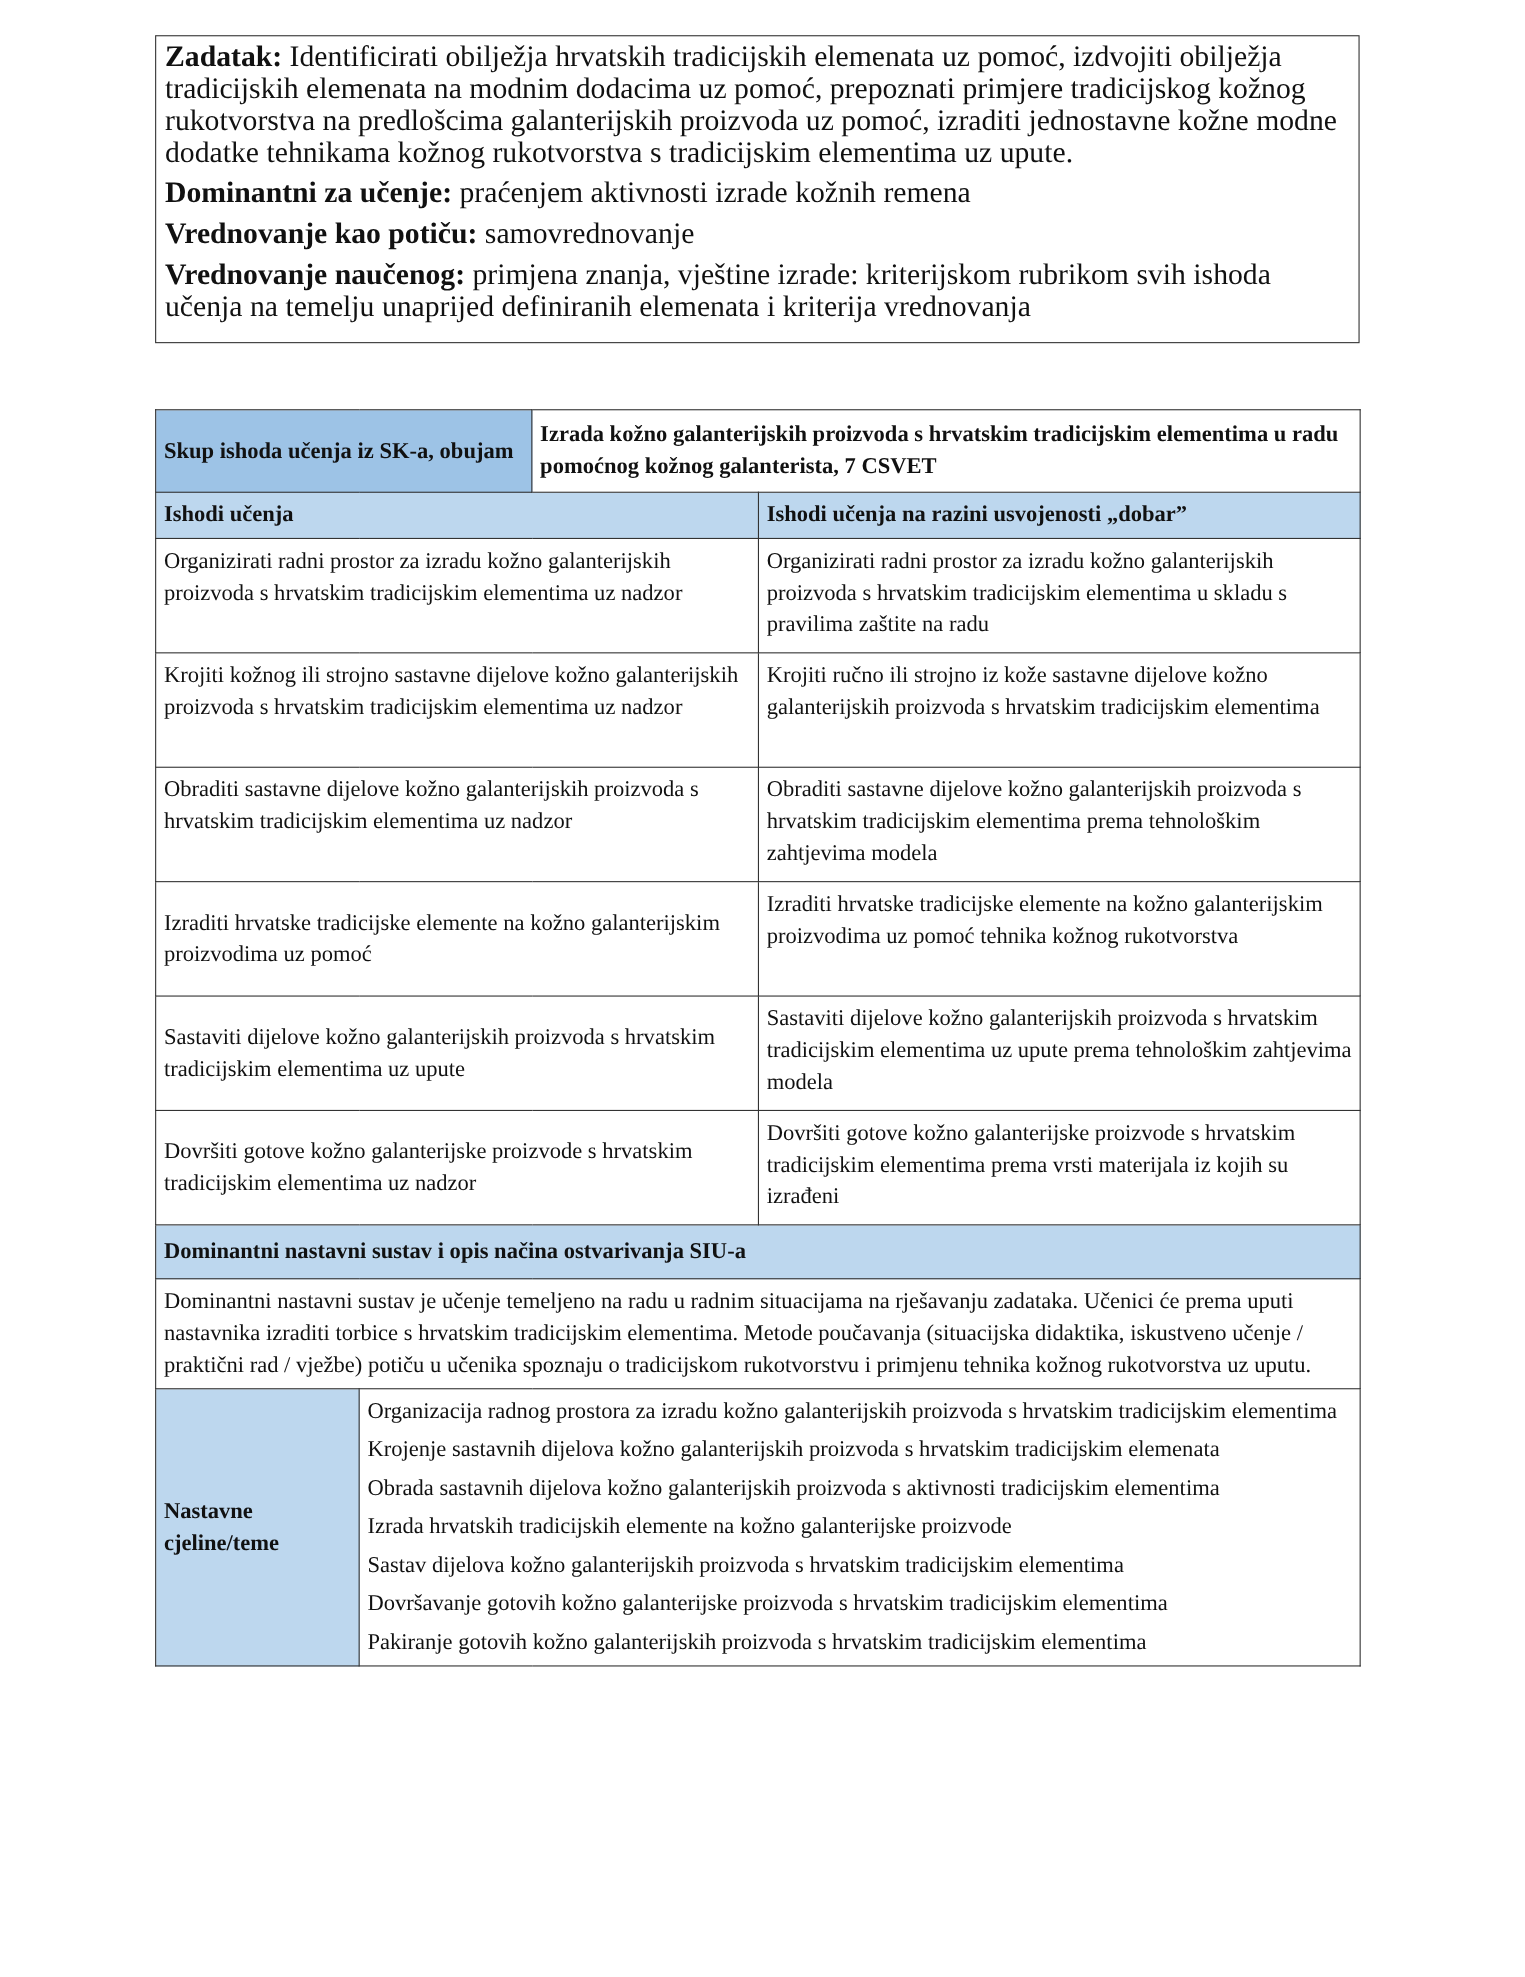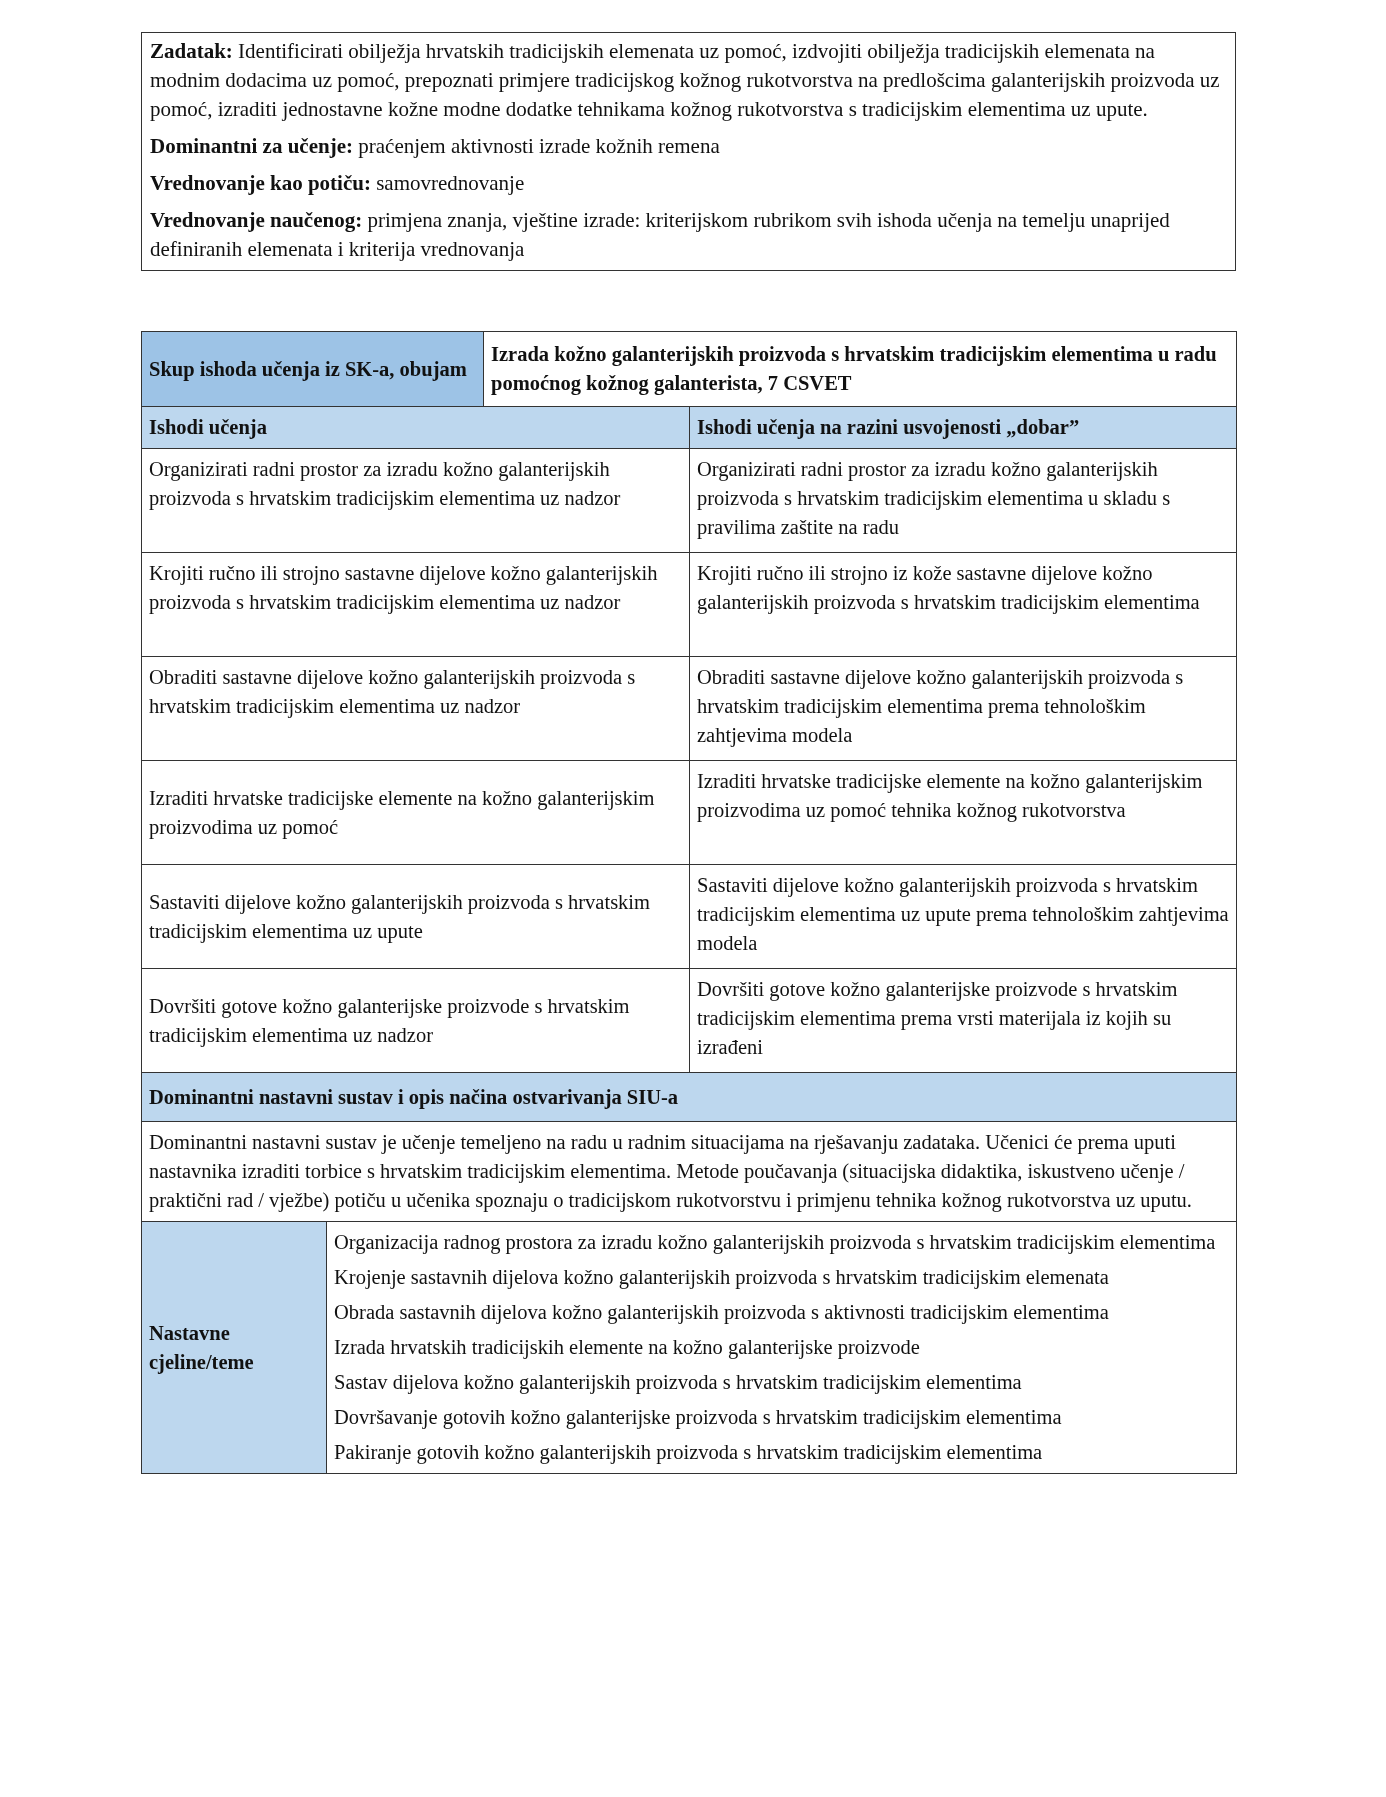--- a/index.html
+++ b/index.html
@@ -16,29 +16,29 @@
     }
     .page {
       position: absolute;
       left: 141px;
       top: 32px;
       width: 1095px;
     }
     .task-box {
       border: 1.5px solid #333333;
       padding: 4px 8px 6px 8px;
-      font-size: 21px;
+      font-size: 27px;
       line-height: 29px;
       box-sizing: border-box;
     }
     .task-box p {
       margin: 0 0 8px 0;
     }
     .task-box p:last-child {
-      margin-bottom: 0;
+      margin-bottom: 12px;
     }
     .task-box b {
       font-weight: bold;
     }
     table.sk {
       margin-top: 60px;
       width: 1095px;
       border-collapse: collapse;
       table-layout: fixed;
       font-size: 20.5px;
@@ -93,21 +93,21 @@
       </tr>
       <tr>
         <td colspan="3" class="bg-light bold center">Ishodi učenja</td>
         <td class="bg-light bold center">Ishodi učenja na razini usvojenosti „dobar”</td>
       </tr>
       <tr class="outcome-row">
         <td colspan="3">Organizirati radni prostor za izradu kožno galanterijskih proizvoda s hrvatskim tradicijskim elementima uz nadzor</td>
         <td>Organizirati radni prostor za izradu kožno galanterijskih proizvoda s hrvatskim tradicijskim elementima u skladu s pravilima zaštite na radu</td>
       </tr>
       <tr class="outcome-row">
-        <td colspan="3">Krojiti ručno ili strojno sastavne dijelove kožno galanterijskih proizvoda s hrvatskim tradicijskim elementima uz nadzor</td>
+        <td colspan="3">Krojiti kožnog ili strojno sastavne dijelove kožno galanterijskih proizvoda s hrvatskim tradicijskim elementima uz nadzor</td>
         <td>Krojiti ručno ili strojno iz kože sastavne dijelove kožno galanterijskih proizvoda s hrvatskim tradicijskim elementima</td>
       </tr>
       <tr class="outcome-row">
         <td colspan="3">Obraditi sastavne dijelove kožno galanterijskih proizvoda s hrvatskim tradicijskim elementima uz nadzor</td>
         <td>Obraditi sastavne dijelove kožno galanterijskih proizvoda s hrvatskim tradicijskim elementima prema tehnološkim zahtjevima modela</td>
       </tr>
       <tr class="outcome-row">
         <td colspan="3" class="vmid">Izraditi hrvatske tradicijske elemente na kožno galanterijskim proizvodima uz pomoć</td>
         <td>Izraditi hrvatske tradicijske elemente na kožno galanterijskim proizvodima uz pomoć tehnika kožnog rukotvorstva</td>
       </tr>

